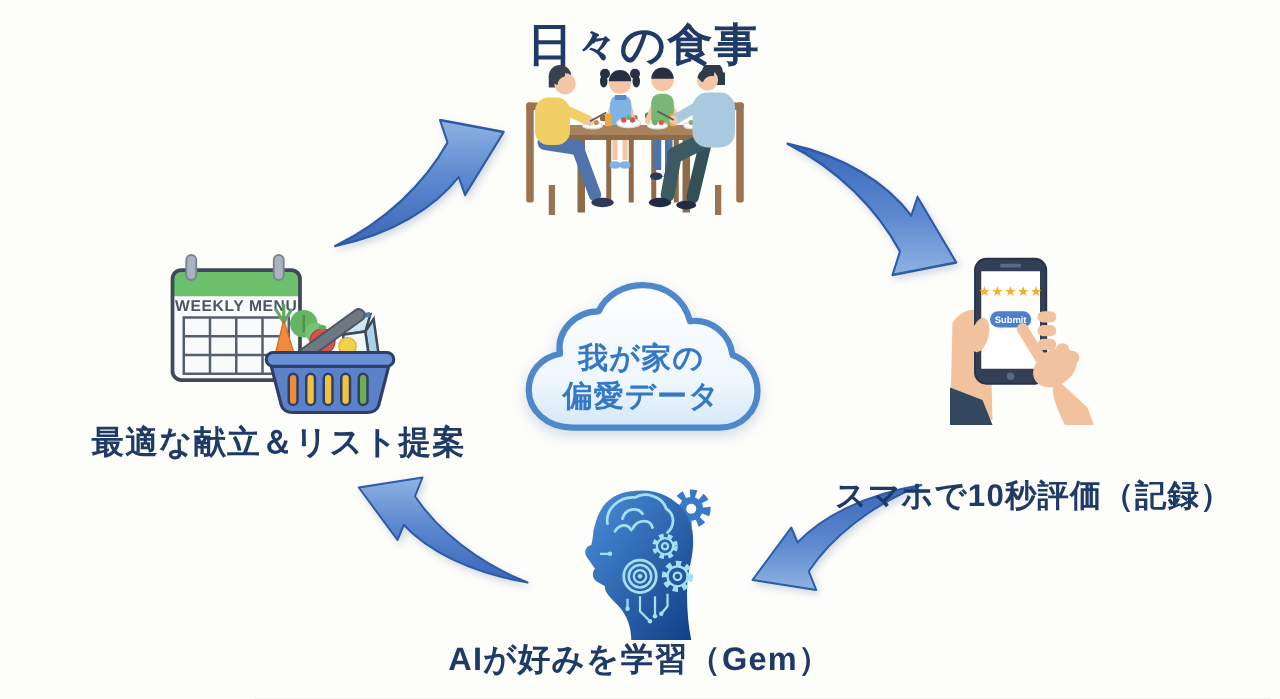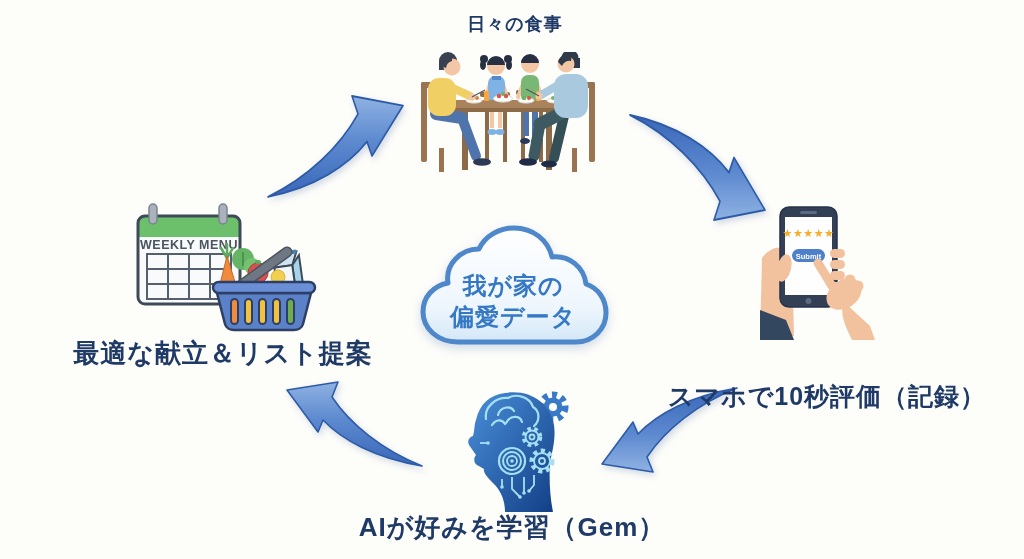--- a/index.html
+++ b/index.html
@@ -4,21 +4,21 @@
 <style>
   html,body{margin:0;padding:0;background:#e9e9e9;}
   .canvas{
     position:relative;width:1024px;height:559px;background:#fdfdfa;overflow:hidden;
     font-family:"Liberation Sans","DejaVu Sans",sans-serif;
   }
   .label{
     position:absolute;transform:translateX(-50%);font-weight:bold;color:#1f3a66;
     white-space:nowrap;letter-spacing:1px;
   }
-  .label-top{left:515px;top:12px;font-size:18px;}
+  .label-top{left:515px;top:12px;font-size:36px;}
   .label-right{left:827px;top:336px;font-size:25px;margin-top:44px;}
   .label-bottom{left:512px;top:510px;font-size:26px;}
   .label-left{left:223px;top:336px;font-size:26px;}
   .abs{position:absolute;}
   .arrows{left:0;top:0;pointer-events:none;}
   .cloud-svg{filter:drop-shadow(0 4px 5px rgba(90,130,180,.28));}
   .arrow-shadow{filter:drop-shadow(2px 3px 3px rgba(80,110,160,.25));}
   svg text{font-family:"Liberation Sans","DejaVu Sans",sans-serif;}
 </style>
 </head>

